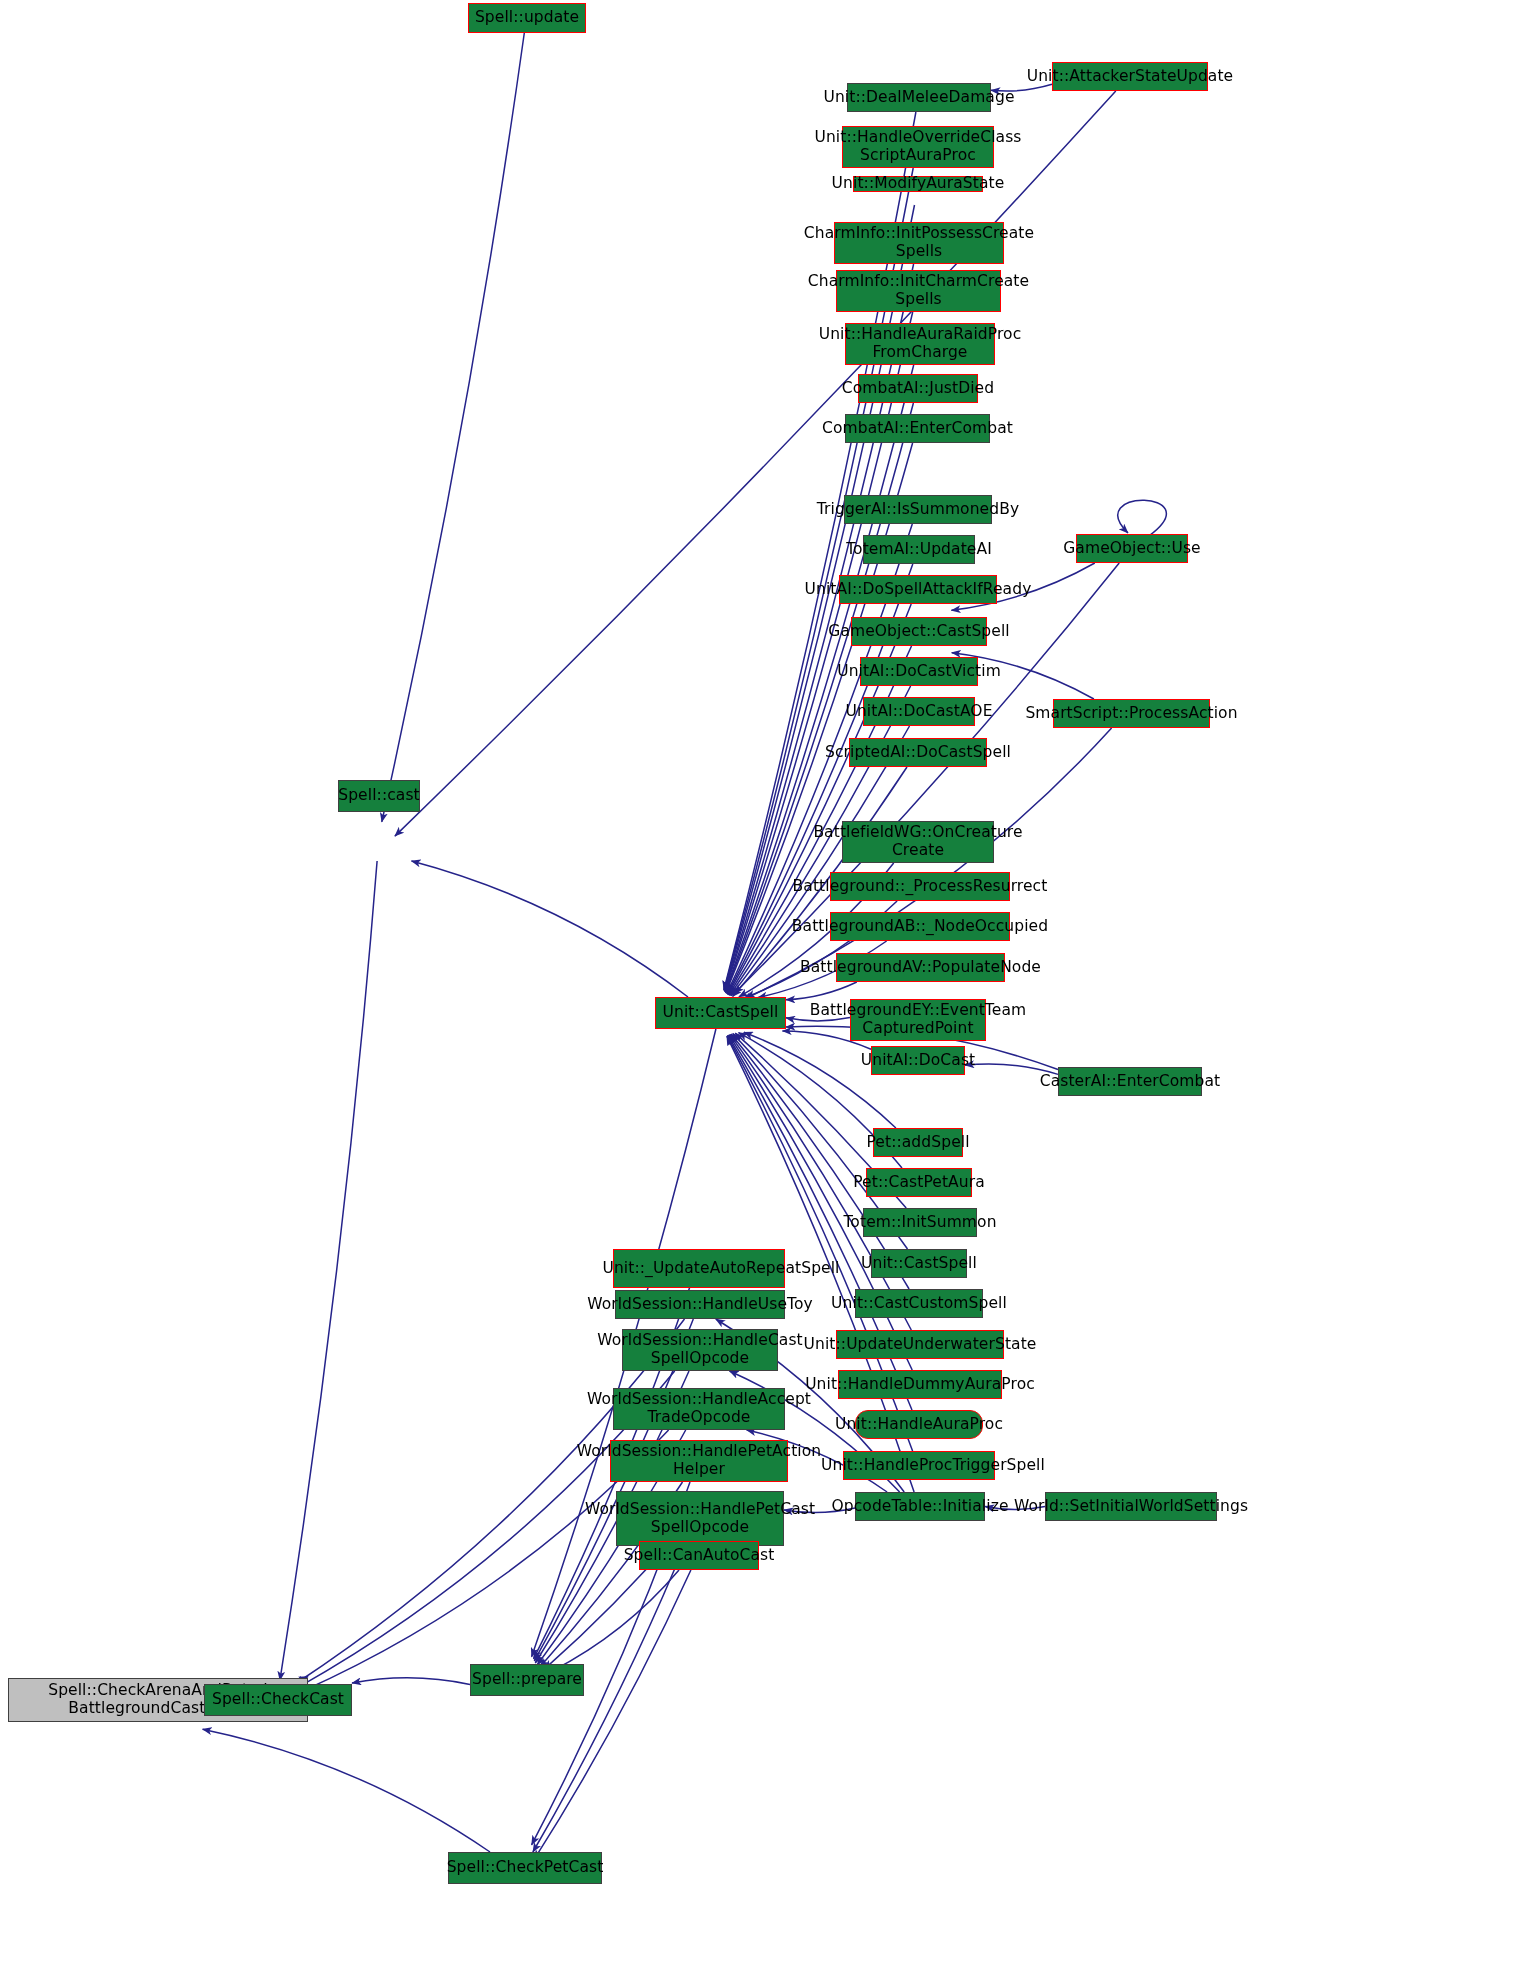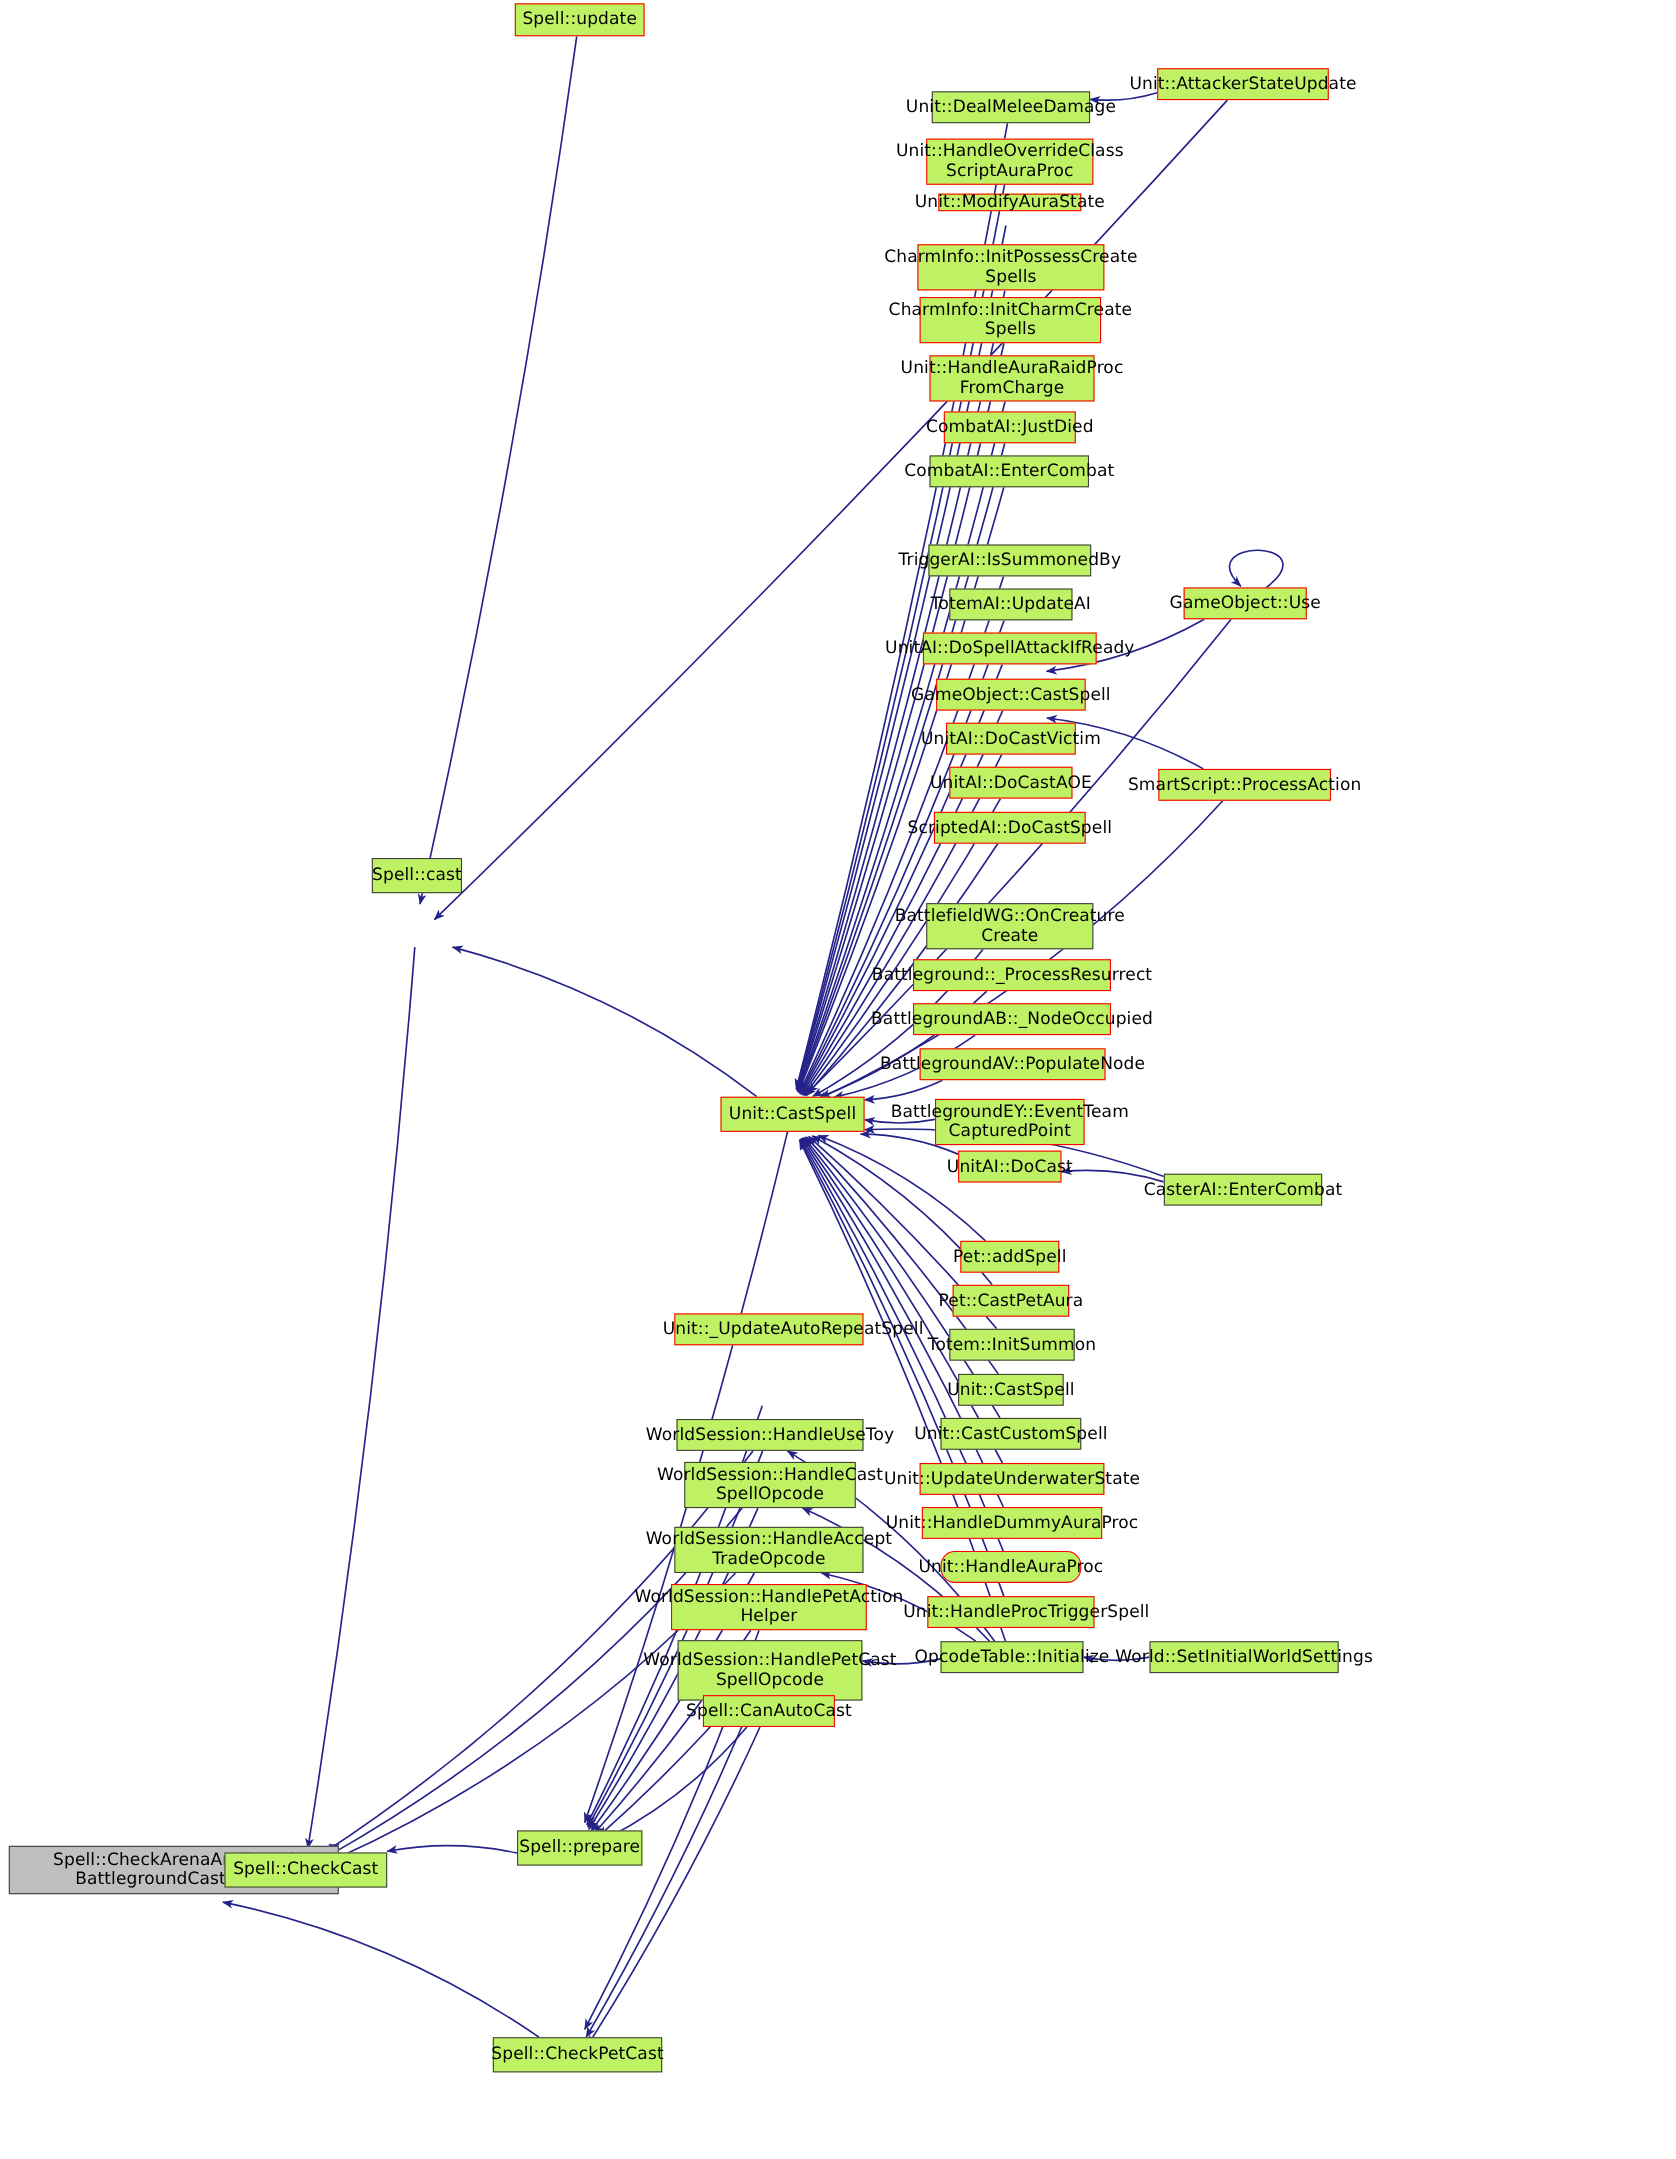--- a/index.html
+++ b/index.html
@@ -23,21 +23,21 @@
     height: 1963px;
     pointer-events: none;
   }
   .node {
     position: absolute;
     box-sizing: border-box;
     display: flex;
     align-items: center;
     justify-content: center;
     text-align: center;
-    background: #bef264;
+    background: #15803d;
     color: #000000;
     font-size: 15.5px;
     line-height: 1.16;
     letter-spacing: 0.1px;
     white-space: pre-line;
     z-index: 5;
   }
   .node.red    { border: 1.6px solid #ff0000; }
   .node.black  { border: 1.6px solid #404040; }
   .node.root   { border: 1.6px solid #404040; background: #bfbfbf; }
@@ -162,21 +162,21 @@
     <div class="node black" style="left: 871px; top: 1249px; width: 96px; height: 29px;"><span class="node-label">Unit::CastSpell</span></div>
     <div class="node black" style="left: 855px; top: 1289px; width: 128px; height: 29px;"><span class="node-label">Unit::CastCustomSpell</span></div>
     <div class="node red" style="left: 836px; top: 1330px; width: 168px; height: 29px;"><span class="node-label">Unit::UpdateUnderwaterState</span></div>
     <div class="node red" style="left: 838px; top: 1370px; width: 164px; height: 29px;"><span class="node-label">Unit::HandleDummyAuraProc</span></div>
     <div class="node red" style="left: 855px; top: 1410px; width: 128px; height: 29px; border-radius: 13px;"><span class="node-label">Unit::HandleAuraProc</span></div>
     <div class="node red" style="left: 843px; top: 1451px; width: 152px; height: 29px; padding-left: 28px;"><span class="node-label">Unit::HandleProcTriggerSpell</span></div>
     <div class="node black" style="left: 855px; top: 1492px; width: 130px; height: 29px;"><span class="node-label">OpcodeTable::Initialize</span></div>
     <div class="node black" style="left: 1045px; top: 1492px; width: 172px; height: 29px;"><span class="node-label">World::SetInitialWorldSettings</span></div>
     <div class="node red" style="left: 1076px; top: 534px; width: 112px; height: 29px;"><span class="node-label">GameObject::Use</span></div>
     <div class="node red" style="left: 1053px; top: 699px; width: 157px; height: 29px;"><span class="node-label">SmartScript::ProcessAction</span></div>
-    <div class="node red" style="left: 613px; top: 1194px; width: 172px; height: 29px; padding-left: 44px;"><span class="node-label">Unit::_UpdateAutoRepeatSpell</span></div>
+    <div class="node red" style="left: 613px; top: 1249px; width: 172px; height: 39px; padding-left: 44px;"><span class="node-label">Unit::_UpdateAutoRepeatSpell</span></div>
     <div class="node black" style="left: 615px; top: 1290px; width: 170px; height: 29px;"><span class="node-label">WorldSession::HandleUseToy</span></div>
     <div class="node black" style="left: 622px; top: 1329px; width: 156px; height: 42px;"><span class="node-label">WorldSession::HandleCast
 SpellOpcode</span></div>
     <div class="node black" style="left: 613px; top: 1388px; width: 172px; height: 42px;"><span class="node-label">WorldSession::HandleAccept
 TradeOpcode</span></div>
     <div class="node red" style="left: 610px; top: 1440px; width: 178px; height: 42px;"><span class="node-label">WorldSession::HandlePetAction
 Helper</span></div>
     <div class="node black" style="left: 616px; top: 1491px; width: 168px; height: 55px;"><span class="node-label">WorldSession::HandlePetCast
 SpellOpcode</span></div>
     <div class="node red" style="left: 639px; top: 1541px; width: 120px; height: 29px;"><span class="node-label">Spell::CanAutoCast</span></div>

